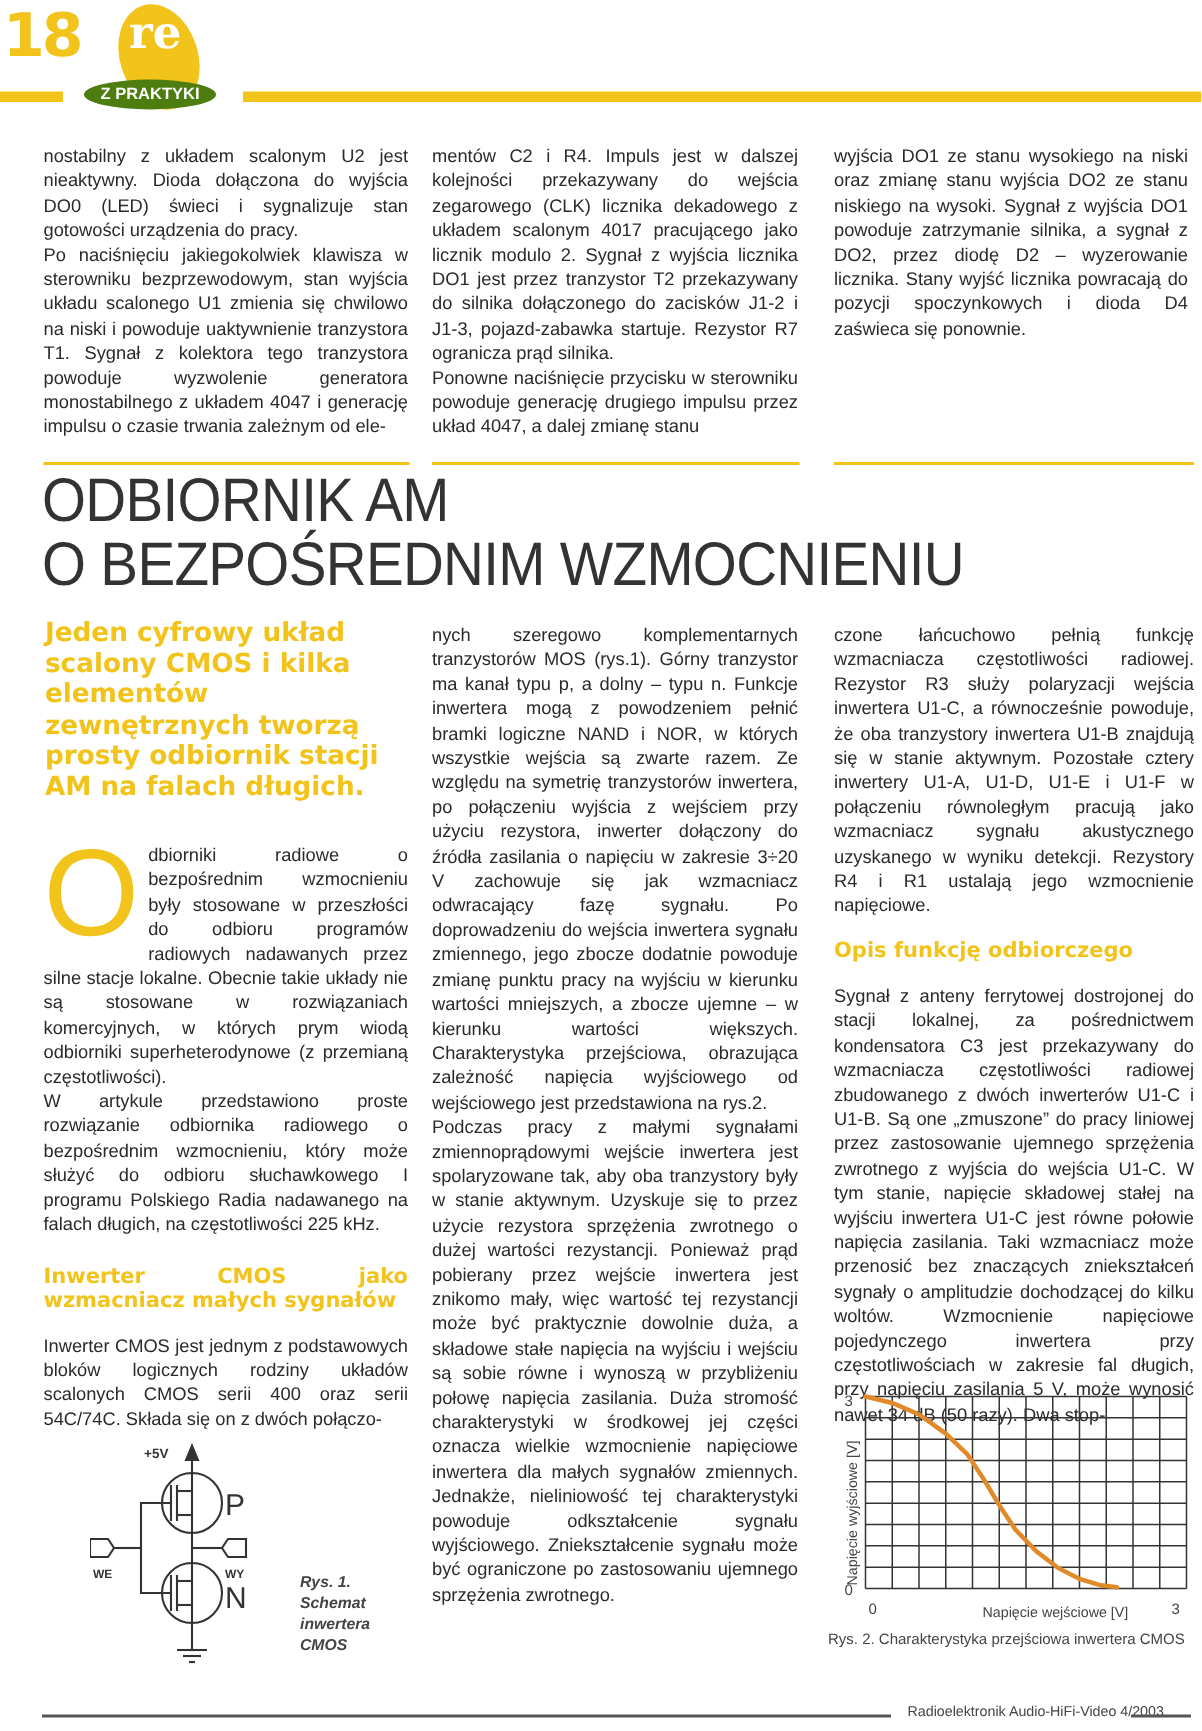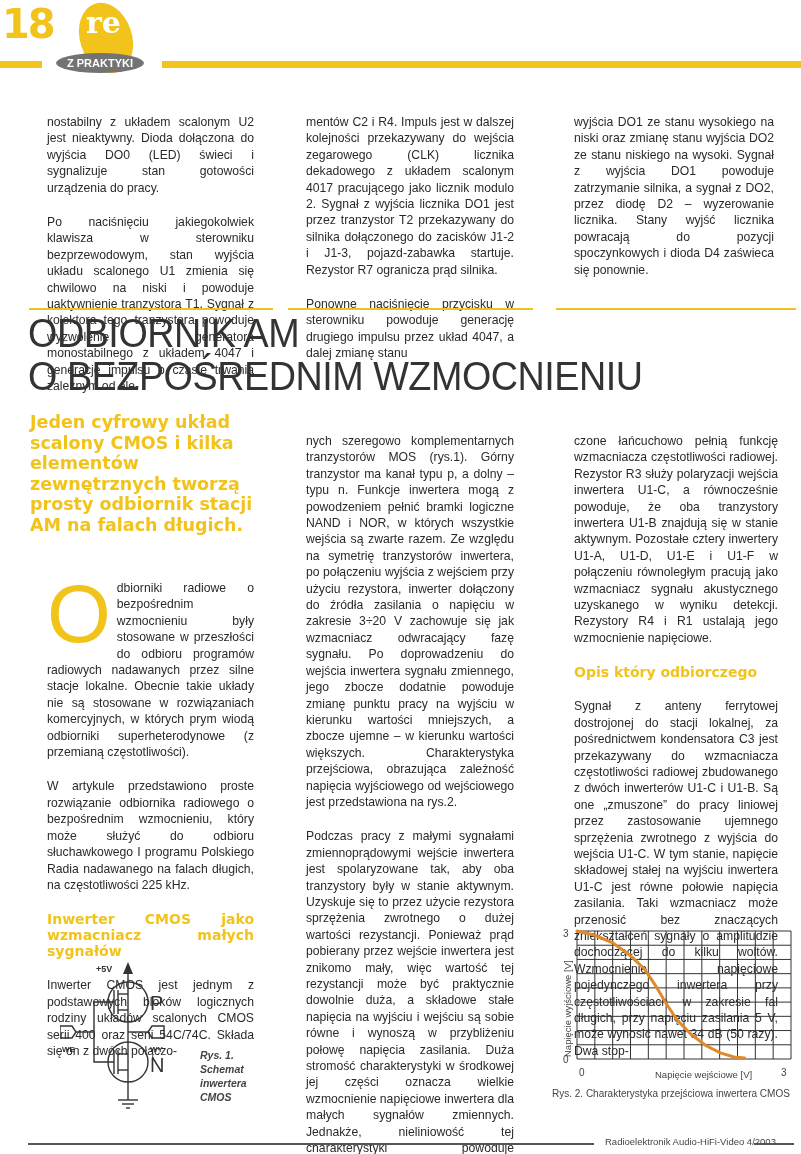--- a/index.html
+++ b/index.html
@@ -3,26 +3,26 @@
 <meta charset="utf-8">
 <style>
   html, body { margin:0; padding:0; }
   body { width:801px; height:1154px; background:#ffffff; position:relative; overflow:hidden;
          font-family:"Liberation Sans", sans-serif; color:#2a2a2a; }
   .abs { position:absolute; }
   .pagenum { left:2px; top:4px; font-size:40px; font-weight:bold; color:#f2c31b; letter-spacing:-2px;
              font-family:"DejaVu Sans", sans-serif; line-height:40px; }
   .logo-ellipse { left:80px; top:2px; width:52px; height:72px; background:#f2c31b; border-radius:50%; transform:rotate(-18deg); }
   .logo-re { left:86px; top:8px; font-family:"DejaVu Serif", serif; font-weight:bold; font-size:30px; color:#fff; line-height:30px; }
-  .badge { left:56px; top:53px; width:88px; height:20px; background:#737373; border-radius:50%; color:#fff;
+  .badge { left:56px; top:53px; width:88px; height:20px; background:#4d7c0f; border-radius:50%; color:#fff;
            font-size:11px; font-weight:bold; text-align:center; line-height:20px; }
   .bar-l { left:0; top:61px; width:42px; height:7px; background:#f2c31b; }
   .bar-r { left:162px; top:61px; width:639px; height:7px; background:#f2c31b; }
   .col { position:absolute; font-size:12.2px; line-height:16.4px; text-align:justify; }
-  .col p { margin:18px; }
+  .col p { margin:0; }
   .rule { position:absolute; top:308px; height:2px; background:#f2c31b; }
   .endmark { display:inline-block; width:7px; height:7px; background:#f2c31b; float:right; margin-top:4px; }
   .initials { font-style:italic; font-size:10px; }
   .title { left:28px; top:312px; font-size:41px; line-height:43px; color:#333; letter-spacing:-0.5px;
            font-family:"Liberation Sans", sans-serif; transform:scaleX(0.92); transform-origin:left top; }
   .lead { left:30px; top:412px; width:240px; font-size:17.5px; line-height:20.5px; font-weight:bold; color:#f2c31b;
           font-family:"DejaVu Sans", sans-serif; }
   .subhead { font-weight:bold; color:#f2c31b; font-size:14px; line-height:16px; font-family:"DejaVu Sans", sans-serif; margin:0; }
   .dropcap { float:left; font-size:82px; line-height:64px; color:#f2c31b; margin:2px 6px 0 0; font-family:"Liberation Sans", sans-serif; }
   .fig1 { left:60px; top:960px; width:210px; height:150px; }
@@ -108,21 +108,21 @@
   <div>CMOS</div>
 </div>
 
 <div class="col" style="left:288px; top:415px; width:244px;">
   <p>nych szeregowo komplementarnych tranzystorów MOS (rys.1). Górny tranzystor ma kanał typu p, a dolny – typu n. Funkcje inwertera mogą z powodzeniem pełnić bramki logiczne NAND i NOR, w których wszystkie wejścia są zwarte razem. Ze względu na symetrię tranzystorów inwertera, po połączeniu wyjścia z wejściem przy użyciu rezystora, inwerter dołączony do źródła zasilania o napięciu w zakresie 3÷20 V zachowuje się jak wzmacniacz odwracający fazę sygnału. Po doprowadzeniu do wejścia inwertera sygnału zmiennego, jego zbocze dodatnie powoduje zmianę punktu pracy na wyjściu w kierunku wartości mniejszych, a zbocze ujemne – w kierunku wartości większych. Charakterystyka przejściowa, obrazująca zależność napięcia wyjściowego od wejściowego jest przedstawiona na rys.2.</p>
   <p>Podczas pracy z małymi sygnałami zmiennoprądowymi wejście inwertera jest spolaryzowane tak, aby oba tranzystory były w stanie aktywnym. Uzyskuje się to przez użycie rezystora sprzężenia zwrotnego o dużej wartości rezystancji. Ponieważ prąd pobierany przez wejście inwertera jest znikomo mały, więc wartość tej rezystancji może być praktycznie dowolnie duża, a składowe stałe napięcia na wyjściu i wejściu są sobie równe i wynoszą w przybliżeniu połowę napięcia zasilania. Duża stromość charakterystyki w środkowej jej części oznacza wielkie wzmocnienie napięciowe inwertera dla małych sygnałów zmiennych. Jednakże, nieliniowość tej charakterystyki powoduje odkształcenie sygnału wyjściowego. Zniekształcenie sygnału może być ograniczone po zastosowaniu ujemnego sprzężenia zwrotnego.</p>
 </div>
 
 <div class="col" style="left:556px; top:415px; width:240px;">
   <p>czone łańcuchowo pełnią funkcję wzmacniacza częstotliwości radiowej. Rezystor R3 służy polaryzacji wejścia inwertera U1-C, a równocześnie powoduje, że oba tranzystory inwertera U1-B znajdują się w stanie aktywnym. Pozostałe cztery inwertery U1-A, U1-D, U1-E i U1-F w połączeniu równoległym pracują jako wzmacniacz sygnału akustycznego uzyskanego w wyniku detekcji. Rezystory R4 i R1 ustalają jego wzmocnienie napięciowe.</p>
-  <p class="subhead" style="margin-top:14px; margin-bottom:14px;">Opis który odbiorczego</p>
+  <p class="subhead" style="margin-top:14px; margin-bottom:14px;">Opis funkcję odbiorczego</p>
   <p>Sygnał z anteny ferrytowej dostrojonej do stacji lokalnej, za pośrednictwem kondensatora C3 jest przekazywany do wzmacniacza częstotliwości radiowej zbudowanego z dwóch inwerterów U1-C i U1-B. Są one „zmuszone” do pracy liniowej przez zastosowanie ujemnego sprzężenia zwrotnego z wyjścia do wejścia U1-C. W tym stanie, napięcie składowej stałej na wyjściu inwertera U1-C jest równe połowie napięcia zasilania. Taki wzmacniacz może przenosić bez znaczących zniekształceń sygnały o amplitudzie dochodzącej do kilku woltów. Wzmocnienie napięciowe pojedynczego inwertera przy częstotliwościach w zakresie fal długich, przy napięciu zasilania 5 V, może wynosić nawet 34 dB (50 razy). Dwa stop-</p>
 </div>
 
 <svg class="abs chart" id="chart" viewBox="0 0 256 160">
   <g id="grid">
       <line x1="32" x2="32" y1="6" y2="134" stroke="#333" stroke-width="1"></line>
       <line x1="49.83333333333333" x2="49.83333333333333" y1="6" y2="134" stroke="#333" stroke-width="1"></line>
       <line x1="67.66666666666666" x2="67.66666666666666" y1="6" y2="134" stroke="#333" stroke-width="1"></line>
       <line x1="85.5" x2="85.5" y1="6" y2="134" stroke="#333" stroke-width="1"></line>
       <line x1="103.33333333333333" x2="103.33333333333333" y1="6" y2="134" stroke="#333" stroke-width="1"></line>

